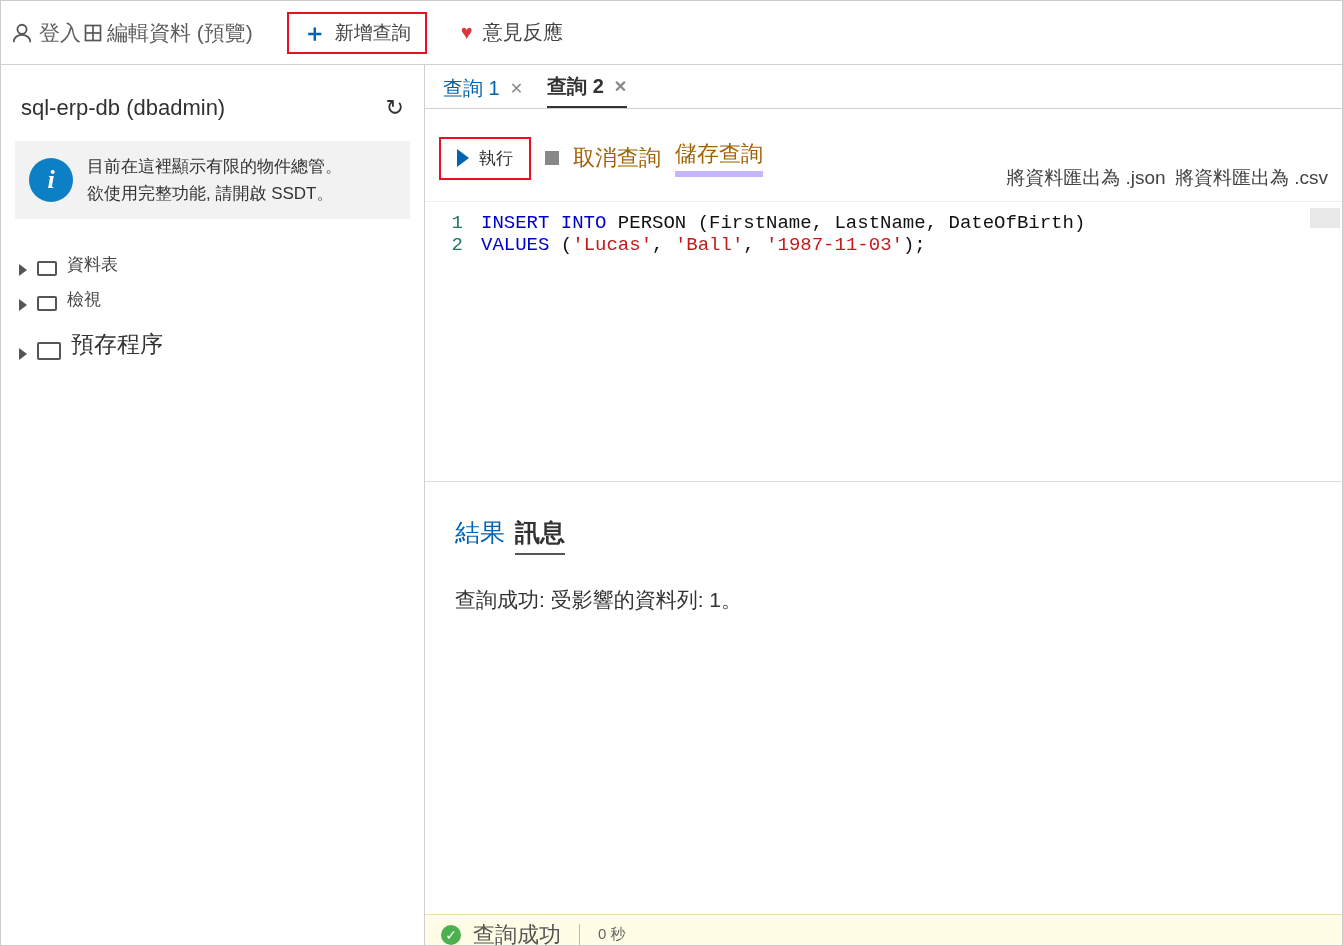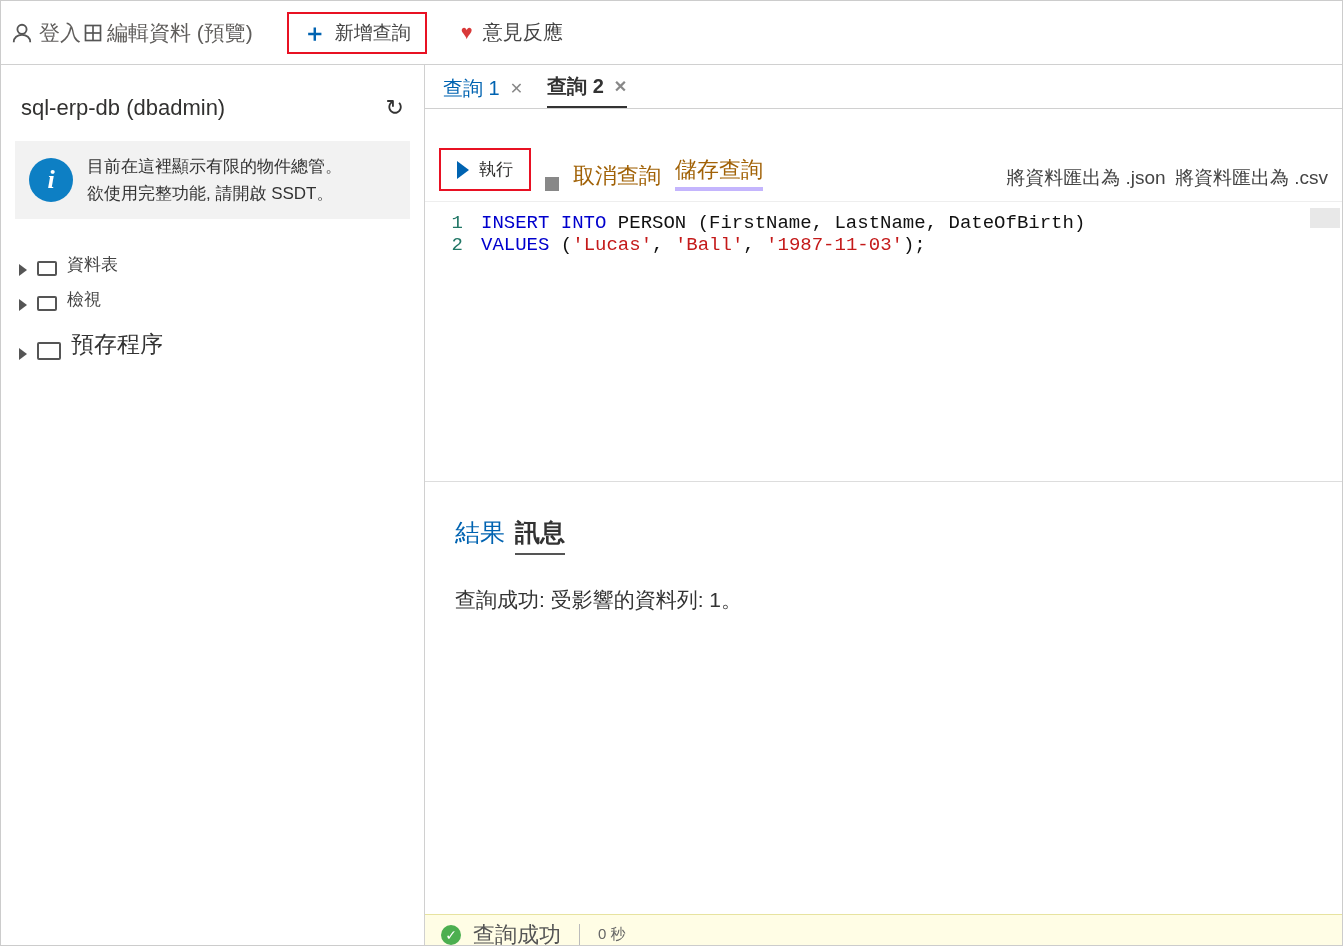--- a/index.html
+++ b/index.html
@@ -78,35 +78,35 @@
 
   
   .rightpanel { flex:1; display:flex; flex-direction:column; min-width:0; }
   .tabbar { display:flex; align-items:flex-end; border-bottom:1px solid #d0d0d0; padding:8px 18px 0 18px; gap:24px; height:44px; }
   .tab { display:flex; align-items:center; gap:10px; font-size:20px; padding-bottom:6px; cursor:pointer;}
   .tab.inactive { color:#0063b1; }
   .tab.active { color:#333; border-bottom:2px solid #333; font-weight:600;text-align:right;}
   .tab-close { color:#888; font-size:16px; }
 
   .query-toolbar {
-    display:flex; align-items:flex-end; gap:14px;
+    display:flex; align-items:center; gap:14px;
     padding: 16px 14px 10px 14px;
     flex-wrap:nowrap;
     border-bottom:1px solid #eee;
   }
   .run-box {
     border:2px solid #e81123;
     display:flex; align-items:center; gap:10px;
     padding: 8px 16px;
     font-size:17px;
   }
   .play-icon { width:0;height:0;border-top:9px solid transparent;border-bottom:9px solid transparent;border-left:12px solid #0063b1; }
   .stop-icon { width:14px;height:14px; background:#888; }
   .tool-label { font-size:22px; color:#a16207; white-space:nowrap; }
-  .save-label { border-bottom:4px solid #c4b5fd; padding-bottom:2px; }
+  .save-label { border-bottom:6px solid #c4b5fd; padding-bottom:2px; }
   .export-group { margin-left:auto; display:flex; gap:2px; font-size:19px; color:#444; white-space:nowrap;margin-top:40px; }
 
   .editor {
     height: 280px;
     border-bottom:1px solid #ddd;
     position:relative;
     font-family: Consolas, "Courier New", monospace;
     font-size:19px;
     overflow:auto;
     padding: 10px 0;

